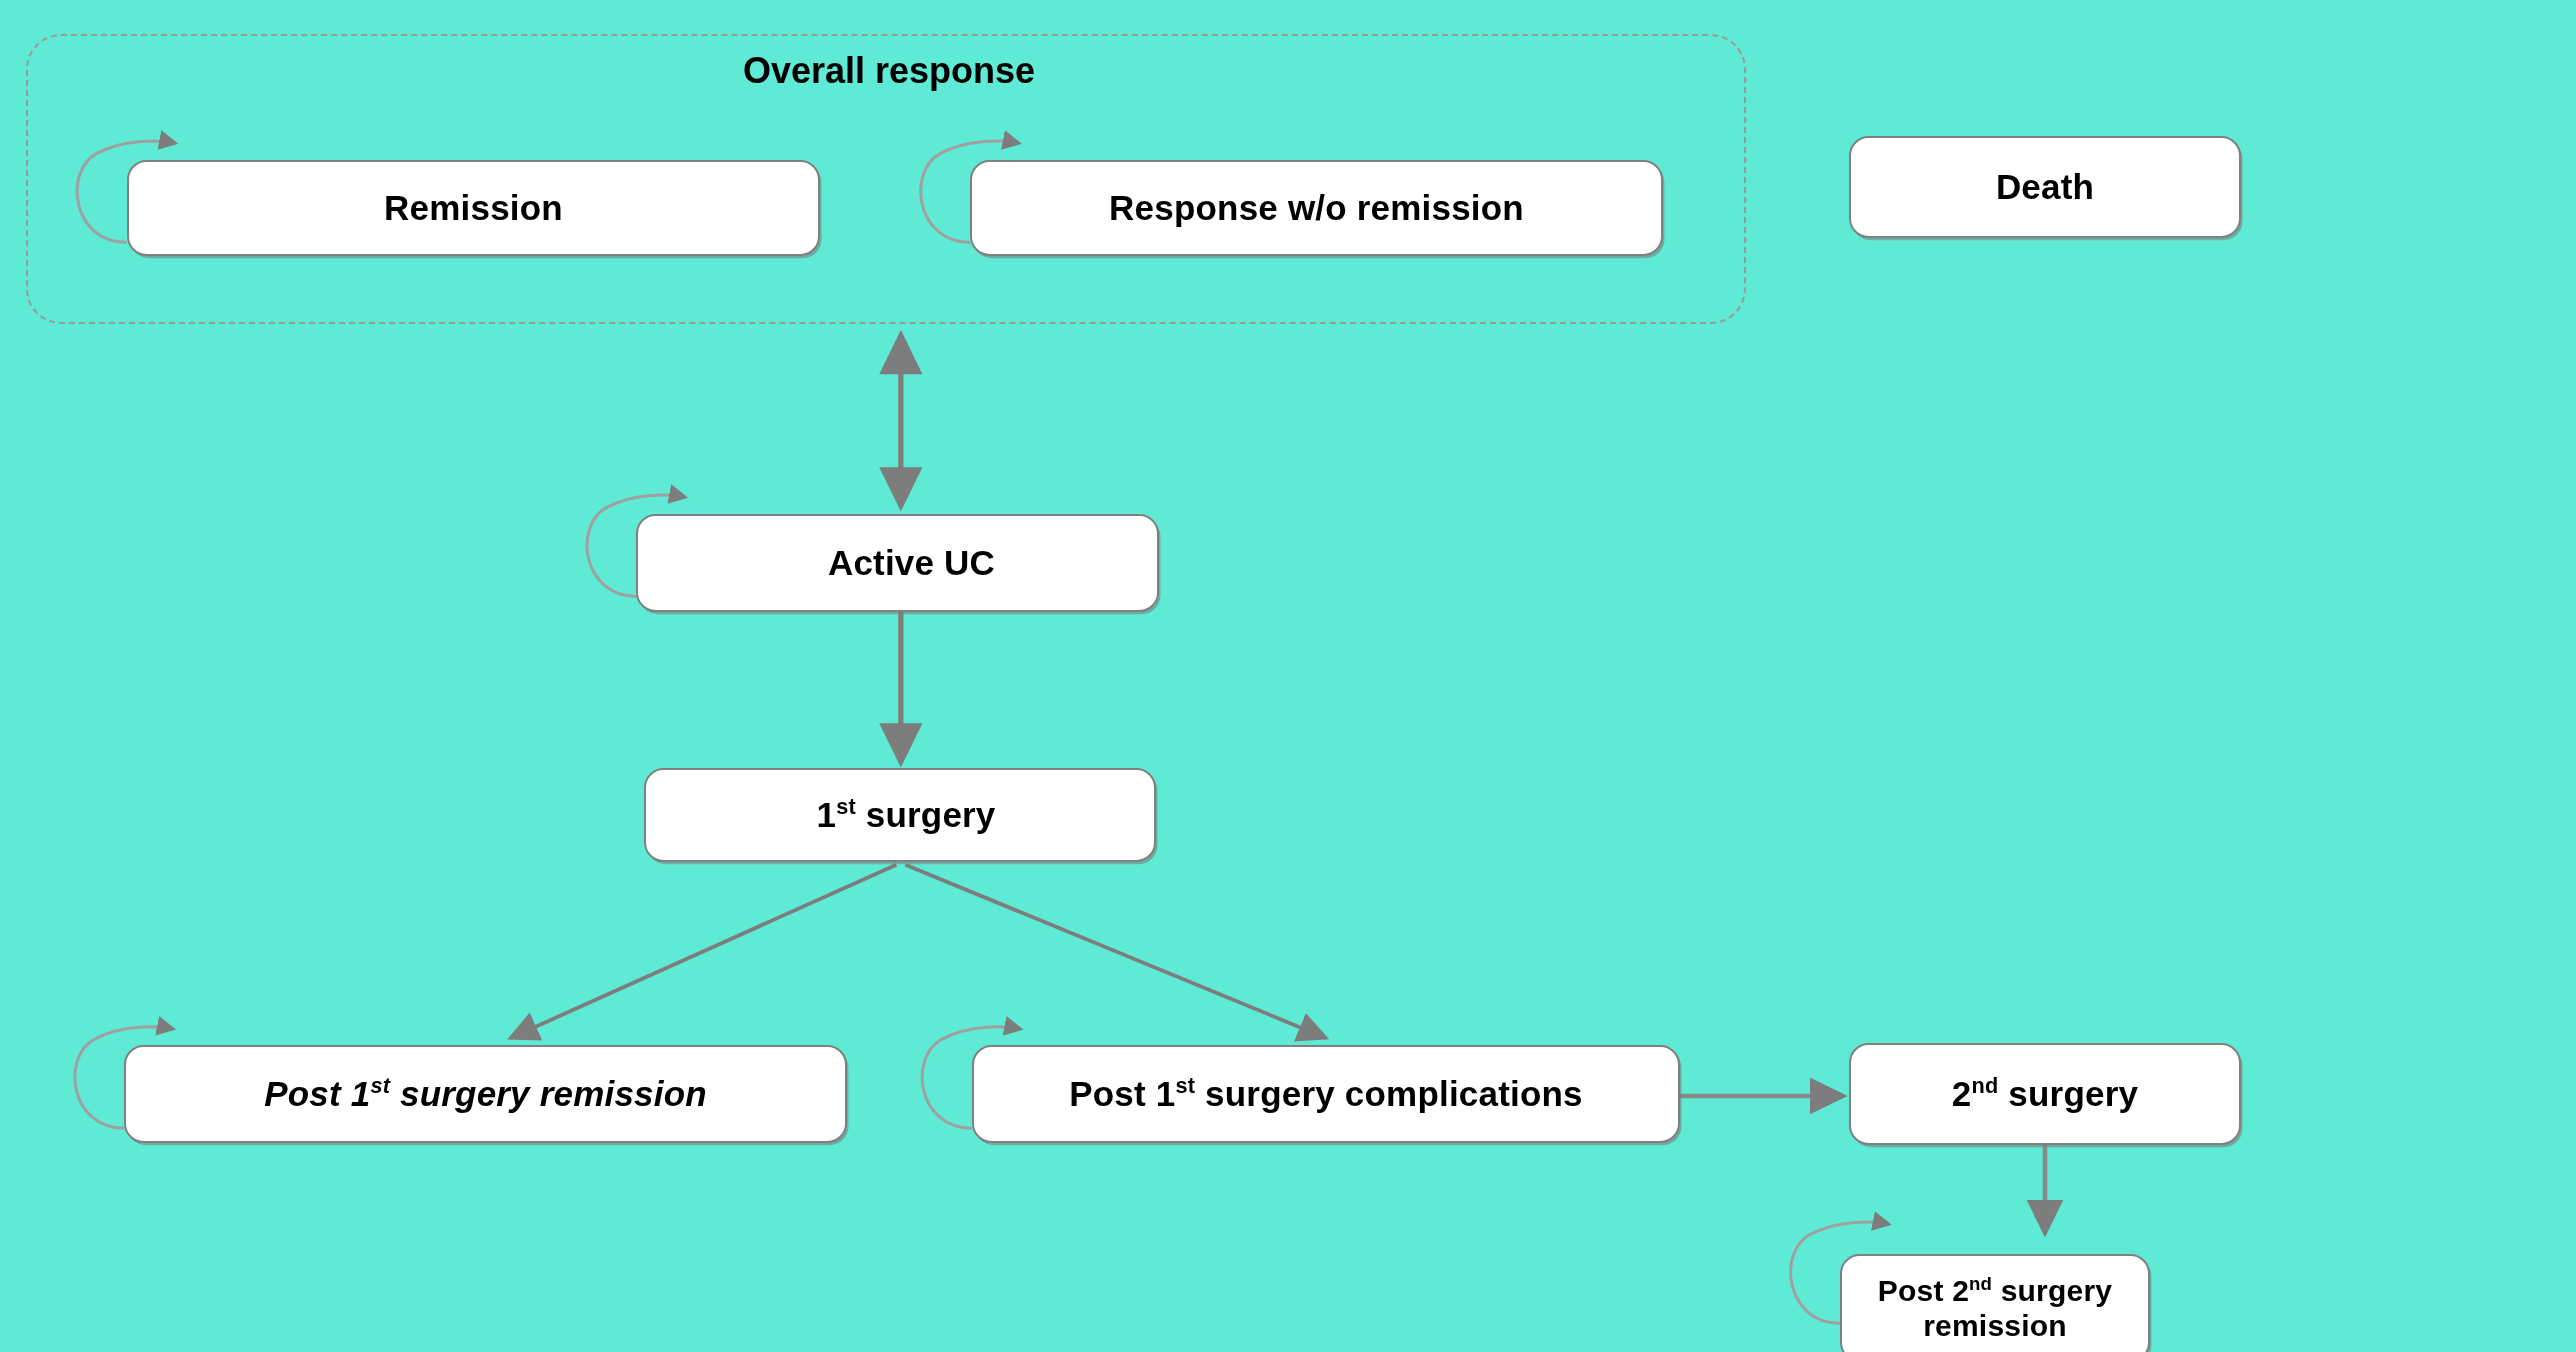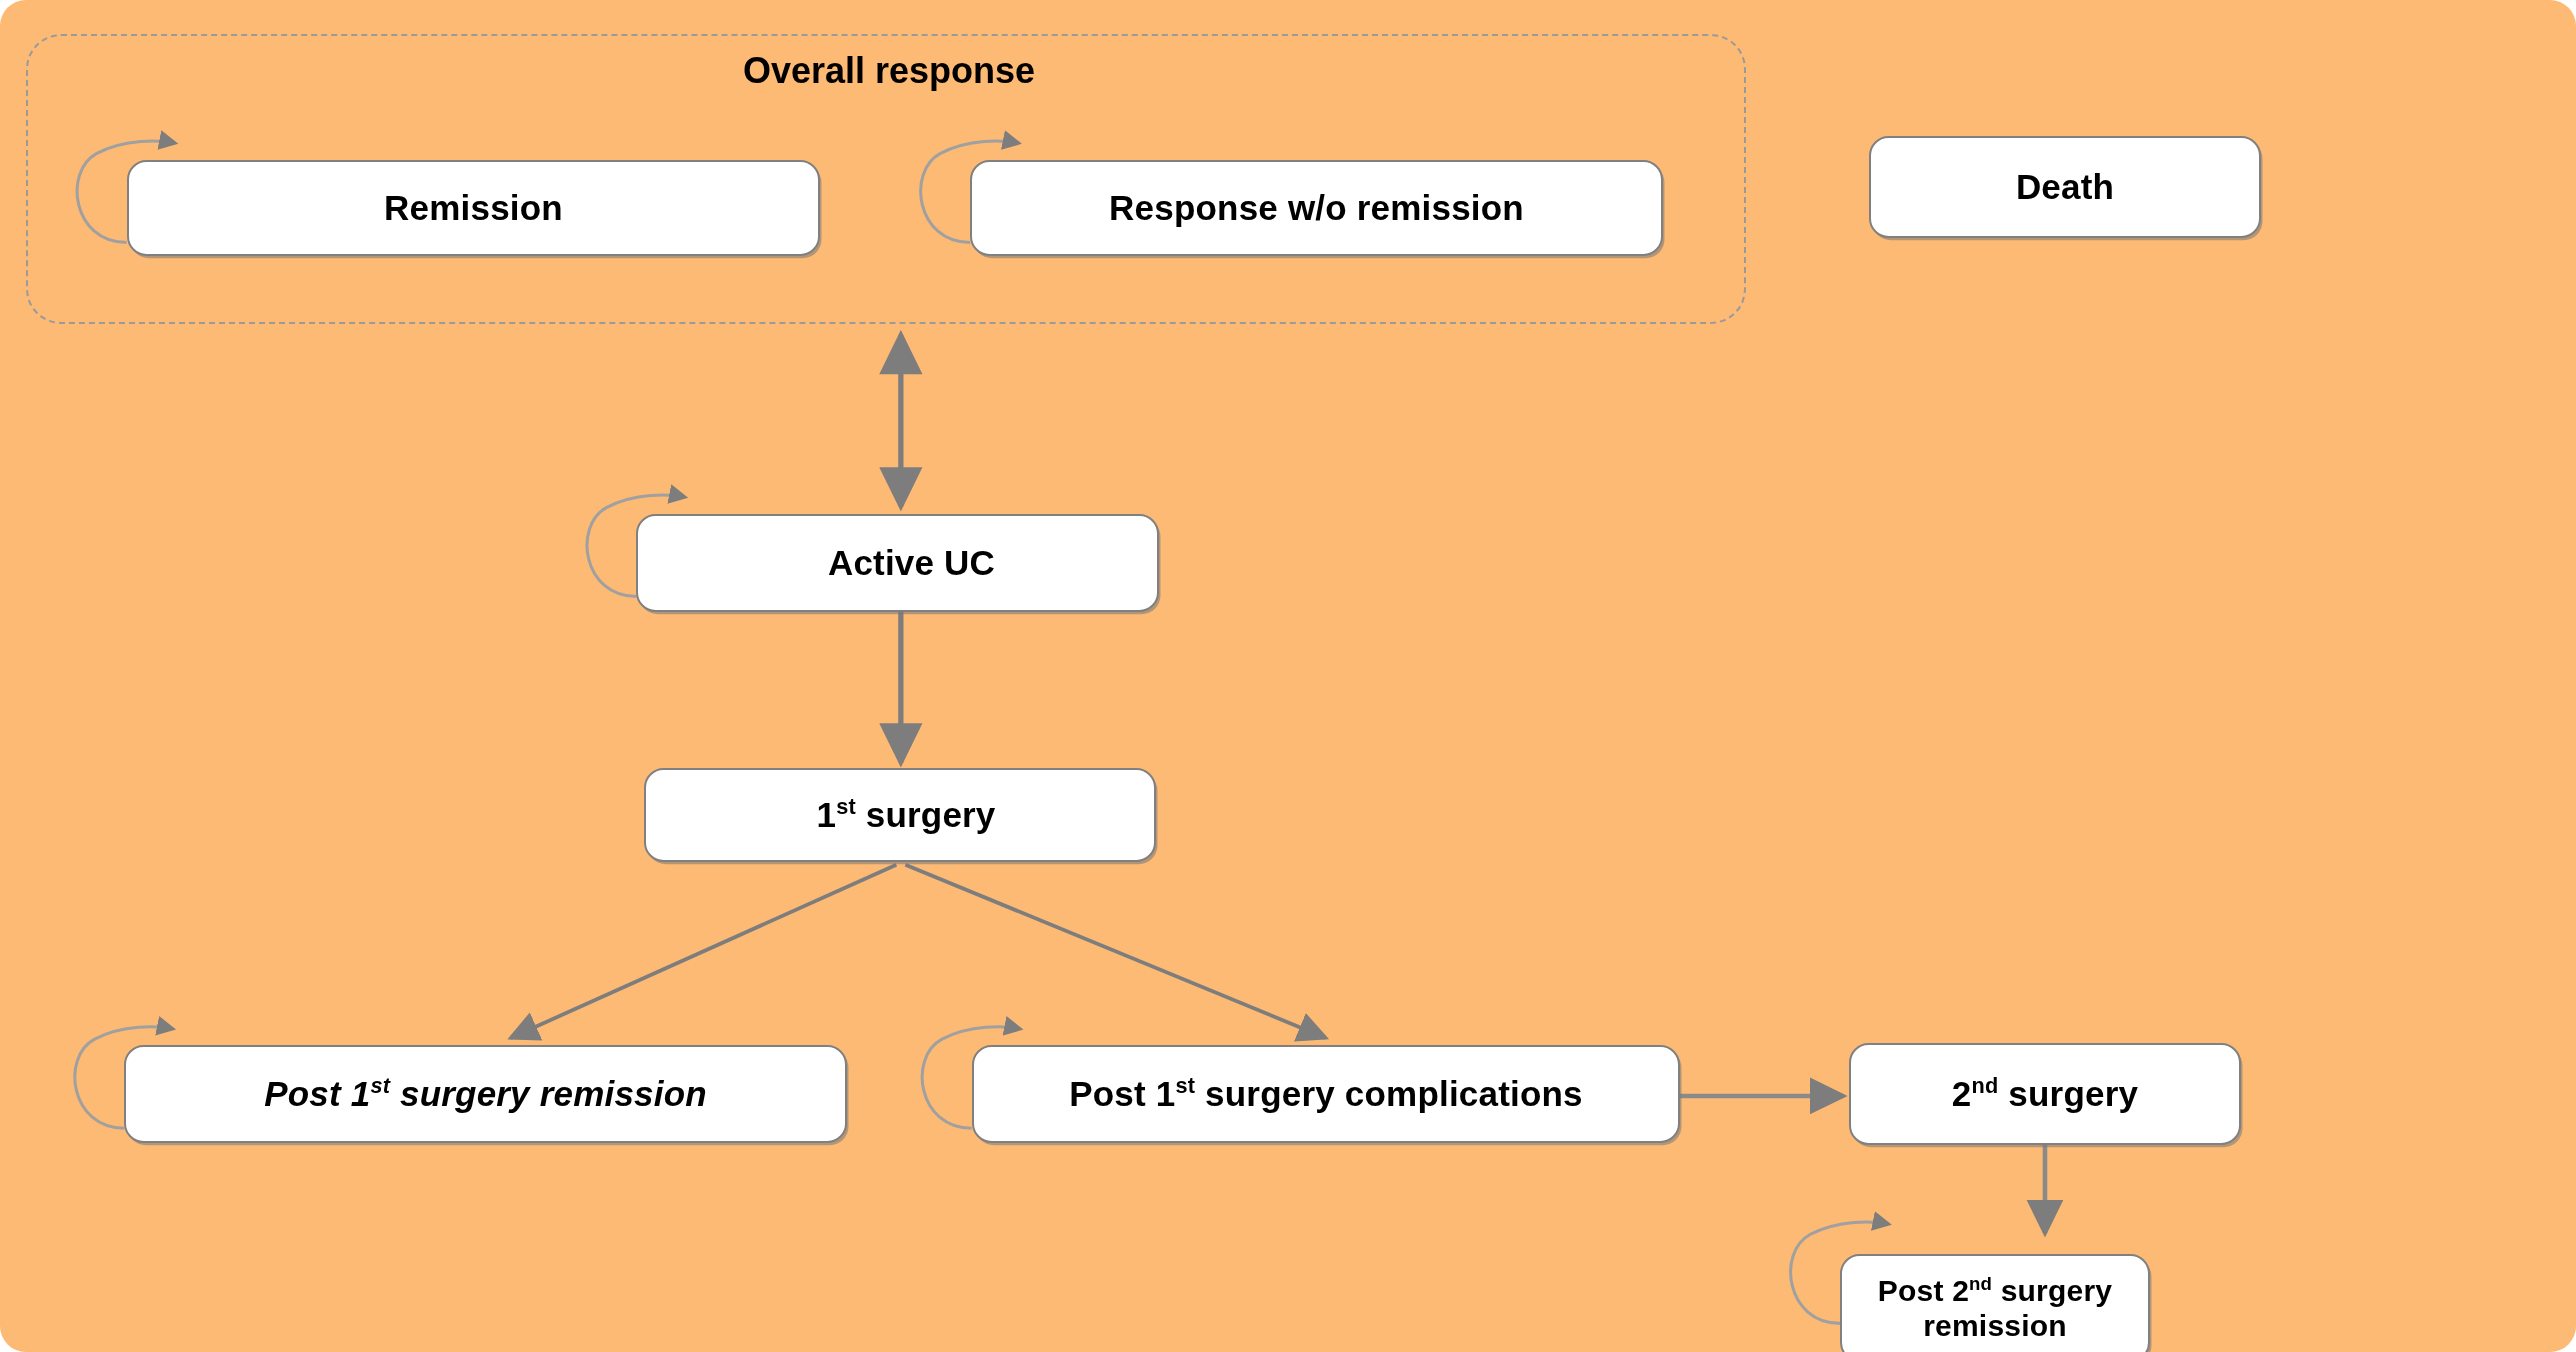--- a/index.html
+++ b/index.html
@@ -8,23 +8,22 @@
     padding: 0;
     background: #ffffff;
   }
   body {
     font-family: "Liberation Sans", sans-serif;
   }
   #canvas {
     position: relative;
     width: 2576px;
     height: 1352px;
-    background: #fdba74;
+    background: #5eead4;
     overflow: hidden;
-    border-radius: 26px;
   }
   
   #edges {
     position: absolute;
     left: 0;
     top: 0;
     width: 2576px;
     height: 1352px;
     pointer-events: none;
   }
@@ -144,21 +143,21 @@
   <div class="group-title" style="left:663px; top:50px; width:452px; font-size:36px;">Overall response</div>
 
   <div class="node" style="left:127px; top:160px; width:693px; height:96px;">
     <span class="label" style="font-size:35px;">Remission</span>
   </div>
 
   <div class="node" style="left:970px; top:160px; width:693px; height:96px;">
     <span class="label" style="font-size:35px;">Response w/o remission</span>
   </div>
 
-  <div class="node" style="left:1849px; top:136px; width:392px; height:102px;margin-left:20px;">
+  <div class="node" style="left:1849px; top:136px; width:392px; height:102px;">
     <span class="label" style="font-size:35px;">Death</span>
   </div>
 
   <div class="node" style="left:636px; top:514px; width:523px; height:98px;padding-left:28px;">
     <span class="label" style="font-size:35px;">Active UC</span>
   </div>
 
   <div class="node" style="left:644px; top:768px; width:512px; height:94px;padding-left:12px;">
     <span class="label" style="font-size:35px;">1<sup>st</sup> surgery</span>
   </div>

